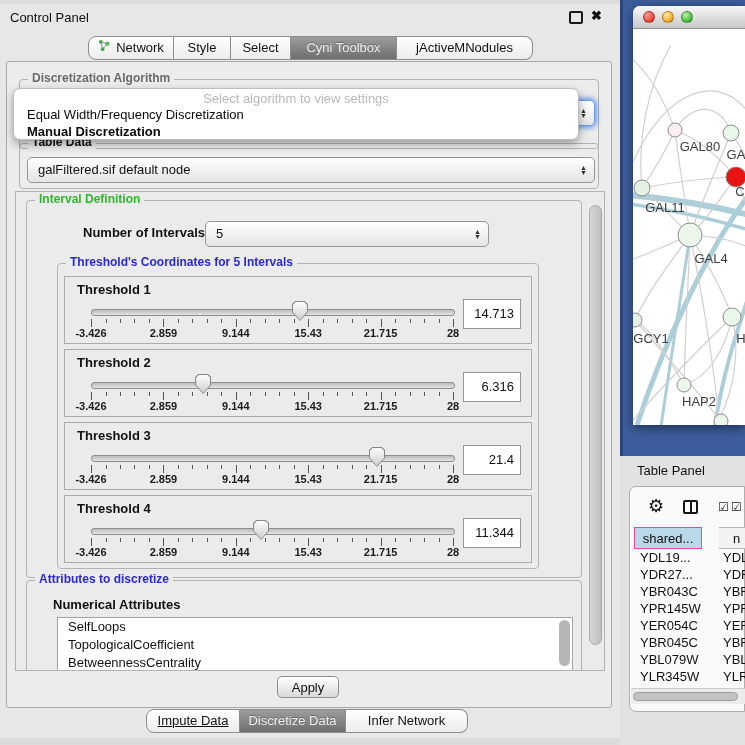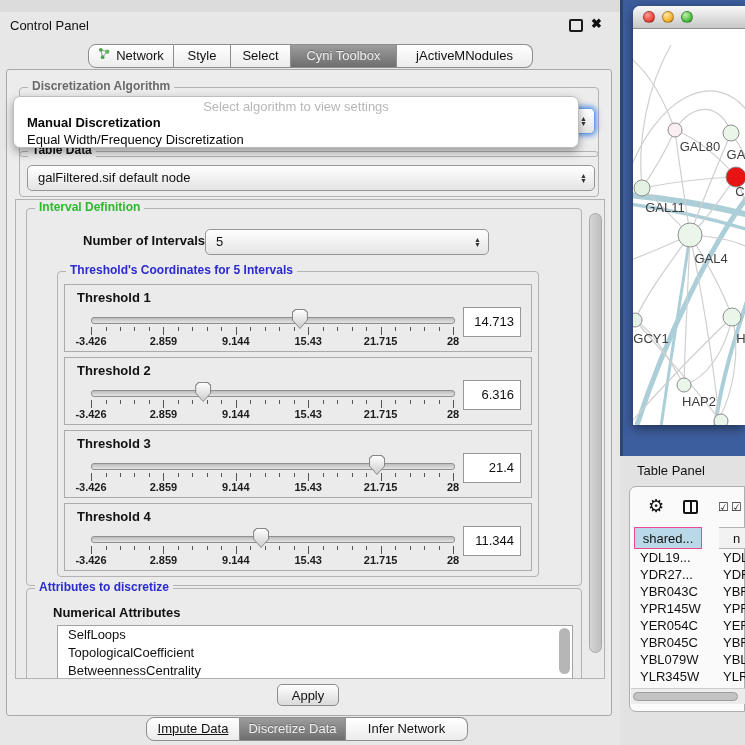--- a/index.html
+++ b/index.html
@@ -1,20 +1,20 @@
 <!DOCTYPE html>
 <html><head>
 <meta charset="utf-8">
 <style>
   html,body{margin:0;padding:0;}
   body{width:745px;height:745px;font-family:"Liberation Sans",sans-serif;background:#dcdcdc;overflow:hidden;}
   .screen{position:relative;width:745px;height:745px;overflow:hidden;}
 
   
-  .cp{position:absolute;left:0;top:12px;width:729px;height:734px;background:#e7e7e7;border-right:3px solid #a16207;box-sizing:border-box;}
+  .cp{position:absolute;left:0;top:4px;width:729px;height:734px;background:#e7e7e7;border-right:3px solid #a16207;box-sizing:border-box;}
   .cp-title{position:absolute;left:10px;top:6px;font-size:13px;color:#111;}
   .float-ic{position:absolute;left:569px;top:7px;width:10px;height:9px;border:2px solid #1a1a1a;border-radius:2px;}
   .close-ic{position:absolute;left:591px;top:4px;font-size:13px;font-weight:bold;color:#111;}
 
   .tabbar{position:absolute;display:flex;}
   .seg{box-sizing:border-box;height:24px;line-height:22px;text-align:center;font-size:13px;color:#111;
        background:linear-gradient(#ffffff,#ececec);border:1px solid #8d8d8d;border-left:none;
        display:flex;align-items:center;justify-content:center;gap:5px;}
   .seg:first-child{border-left:1px solid #8d8d8d;border-radius:8px 0 0 8px;}
   .seg:last-child{border-radius:0 8px 8px 0;}
@@ -135,22 +135,22 @@
       <div class="combo focusring" style="left:20px;top:38px;width:568px;height:26px;z-index:1;">
         <span class="stepper">
             <span>▲</span>
             <span>▼</span>
           </span>
       </div>
 
       <div class="popup">
         <div class="hint">Select algorithm to view settings</div>
         <div id="popupOpts">
+            <div class="opt">Equal Width/Frequency Discretization</div>
             <div class="opt first">Manual Discretization</div>
-            <div class="opt">Equal Width/Frequency Discretization</div>
           </div>
       </div>
 
       <div class="group" style="left:12px;top:81px;width:580px;height:46px;">
         <span class="legend" style="color:#111;">Table Data</span>
       </div>
       <div class="combo" style="left:20px;top:95px;width:568px;height:26px;">
         <span class="cv">galFiltered.sif default node</span>
         <span class="stepper">
             <span>▲</span>

